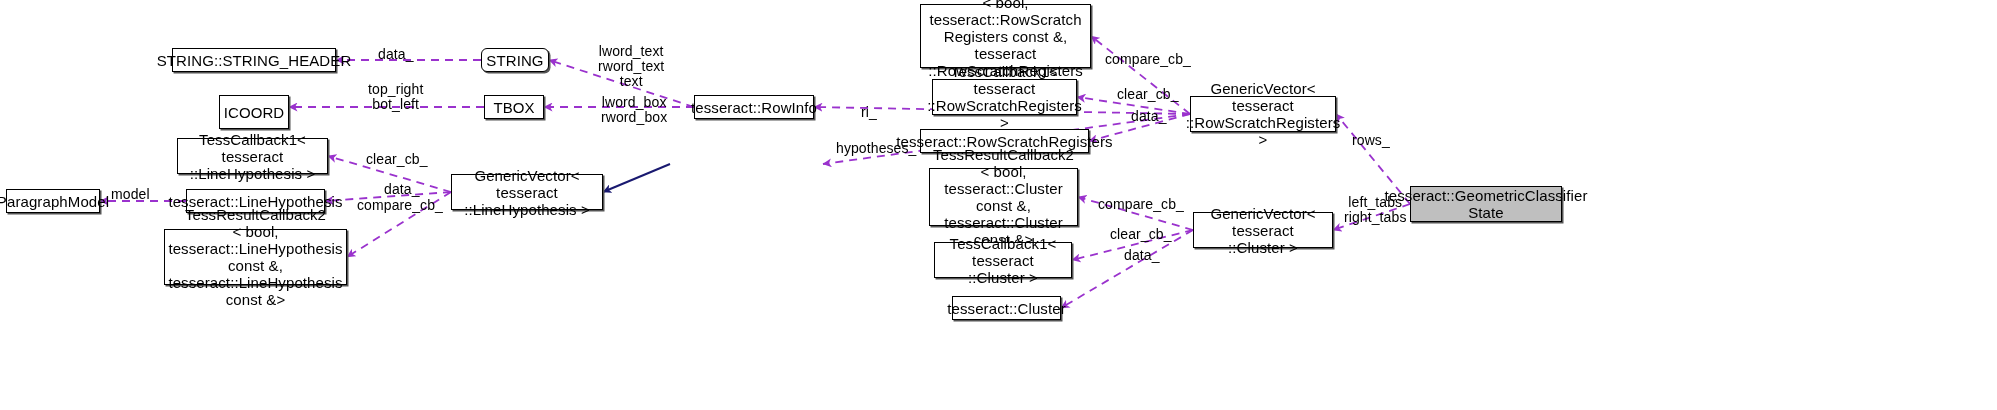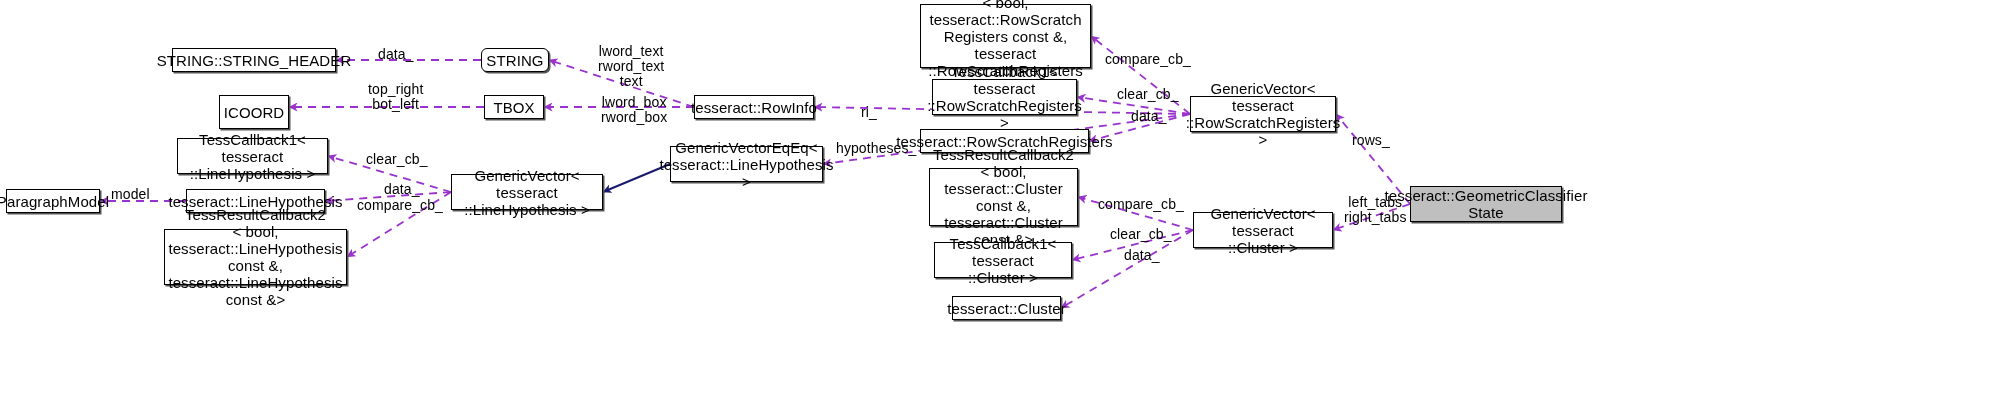--- a/index.html
+++ b/index.html
@@ -95,22 +95,20 @@
     <div class="node" style="left: 177px; top: 138px; width: 151px; height: 36px;">TessCallback1&lt; tesseract
 ::LineHypothesis &gt;</div>
     <div class="node" style="left: 6px; top: 189px; width: 94px; height: 24px;">ParagraphModel</div>
     <div class="node" style="left: 186px; top: 189px; width: 139px; height: 24px;">tesseract::LineHypothesis</div>
     <div class="node" style="left: 164px; top: 229px; width: 183px; height: 56px;">TessResultCallback2
 &lt; bool, tesseract::LineHypothesis
  const &amp;, tesseract::LineHypothesis
 const &amp;&gt;</div>
     <div class="node" style="left: 451px; top: 174px; width: 152px; height: 36px;">GenericVector&lt; tesseract
 ::LineHypothesis &gt;</div>
-    <div class="node" style="left: 670px; top: 146px; width: 153px; height: 36px;">GenericVectorEqEq&lt;
- tesseract::LineHypothesis &gt;</div>
     <div class="node" style="left: 920px; top: 4px; width: 171px; height: 64px;">TessResultCallback2
 &lt; bool, tesseract::RowScratch
 Registers const &amp;, tesseract
 ::RowScratchRegisters const &amp;&gt;</div>
     <div class="node" style="left: 932px; top: 79px; width: 145px; height: 36px;">TessCallback1&lt; tesseract
 ::RowScratchRegisters &gt;</div>
     <div class="node" style="left: 920px; top: 129px; width: 169px; height: 24px;">tesseract::RowScratchRegisters</div>
     <div class="node" style="left: 1190px; top: 96px; width: 146px; height: 36px;">GenericVector&lt; tesseract
 ::RowScratchRegisters &gt;</div>
     <div class="node" style="left: 929px; top: 168px; width: 149px; height: 58px;">TessResultCallback2

